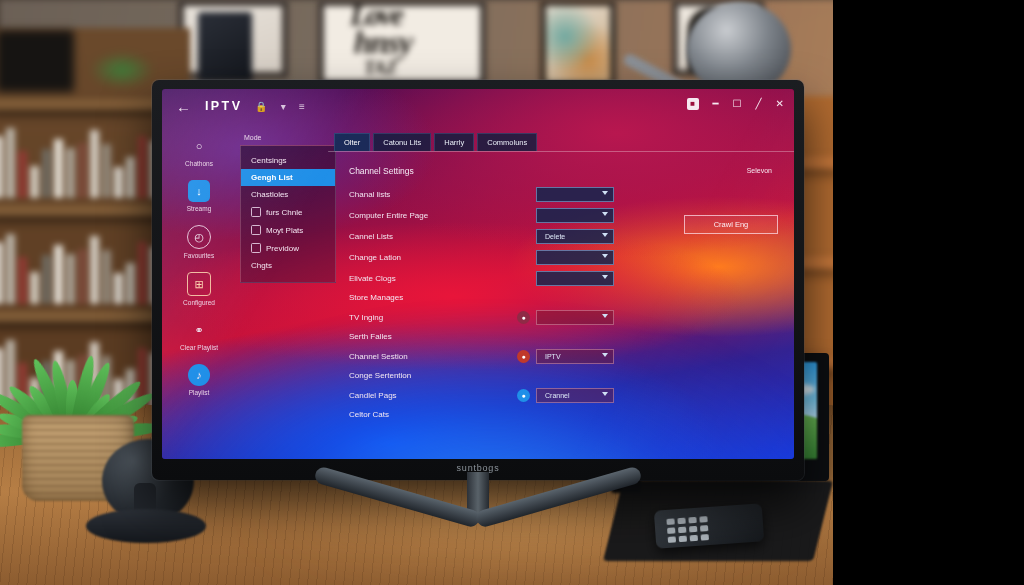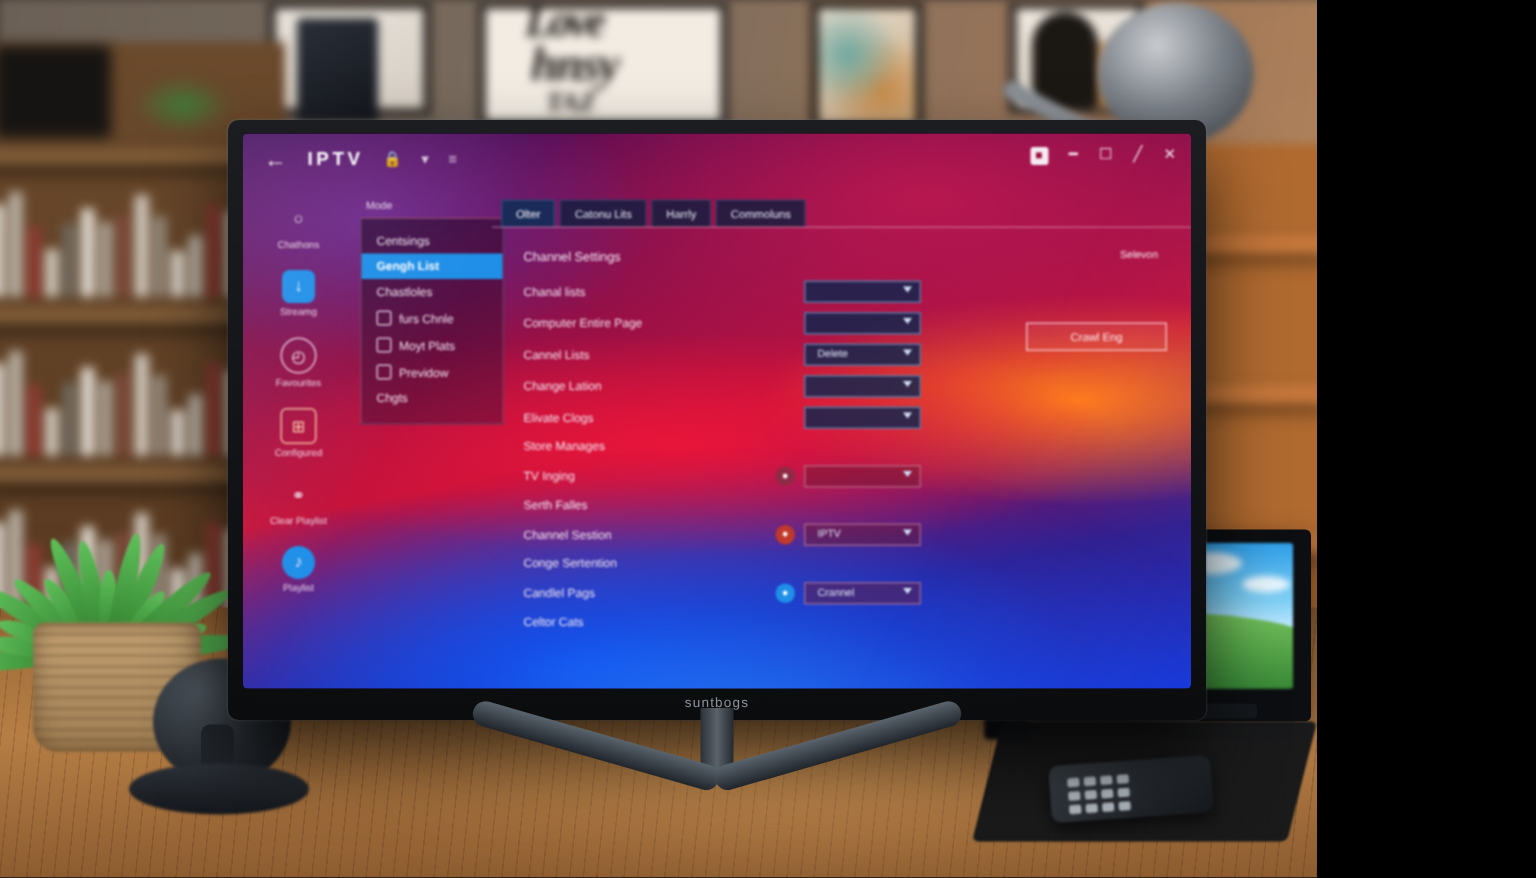--- a/index.html
+++ b/index.html
@@ -1,19 +1,19 @@
 <!DOCTYPE html>
 <html><head>
 <meta charset="utf-8">
 <title>IPTV Settings on Desktop Monitor</title>
 <style>
   html,body{margin:0;padding:0;background:#000;}
   body{width:1024px;height:585px;overflow:hidden;font-family:"Liberation Sans",sans-serif;}
 
-  .scene{position:relative;width:833px;height:585px;overflow:hidden;padding-left:45px;}
+  .scene{position:relative;width:833px;height:585px;overflow:hidden;}
 
   
   .room{position:absolute;inset:0;
     background:
       radial-gradient(ellipse 340px 260px at 905px 120px, rgba(255,186,110,.55), rgba(255,150,70,0) 70%),
       radial-gradient(ellipse 300px 240px at 60px 470px, rgba(255,170,90,.20), rgba(0,0,0,0) 72%),
       linear-gradient(#4a4038 0%, #574437 45%, #3d2f23 100%);
   }
   .wall{position:absolute;left:0;top:0;width:1024px;height:250px;
     background:linear-gradient(100deg,#6d6258 0%,#7d6f60 35%,#a0785a 70%,#c08c5c 100%);

